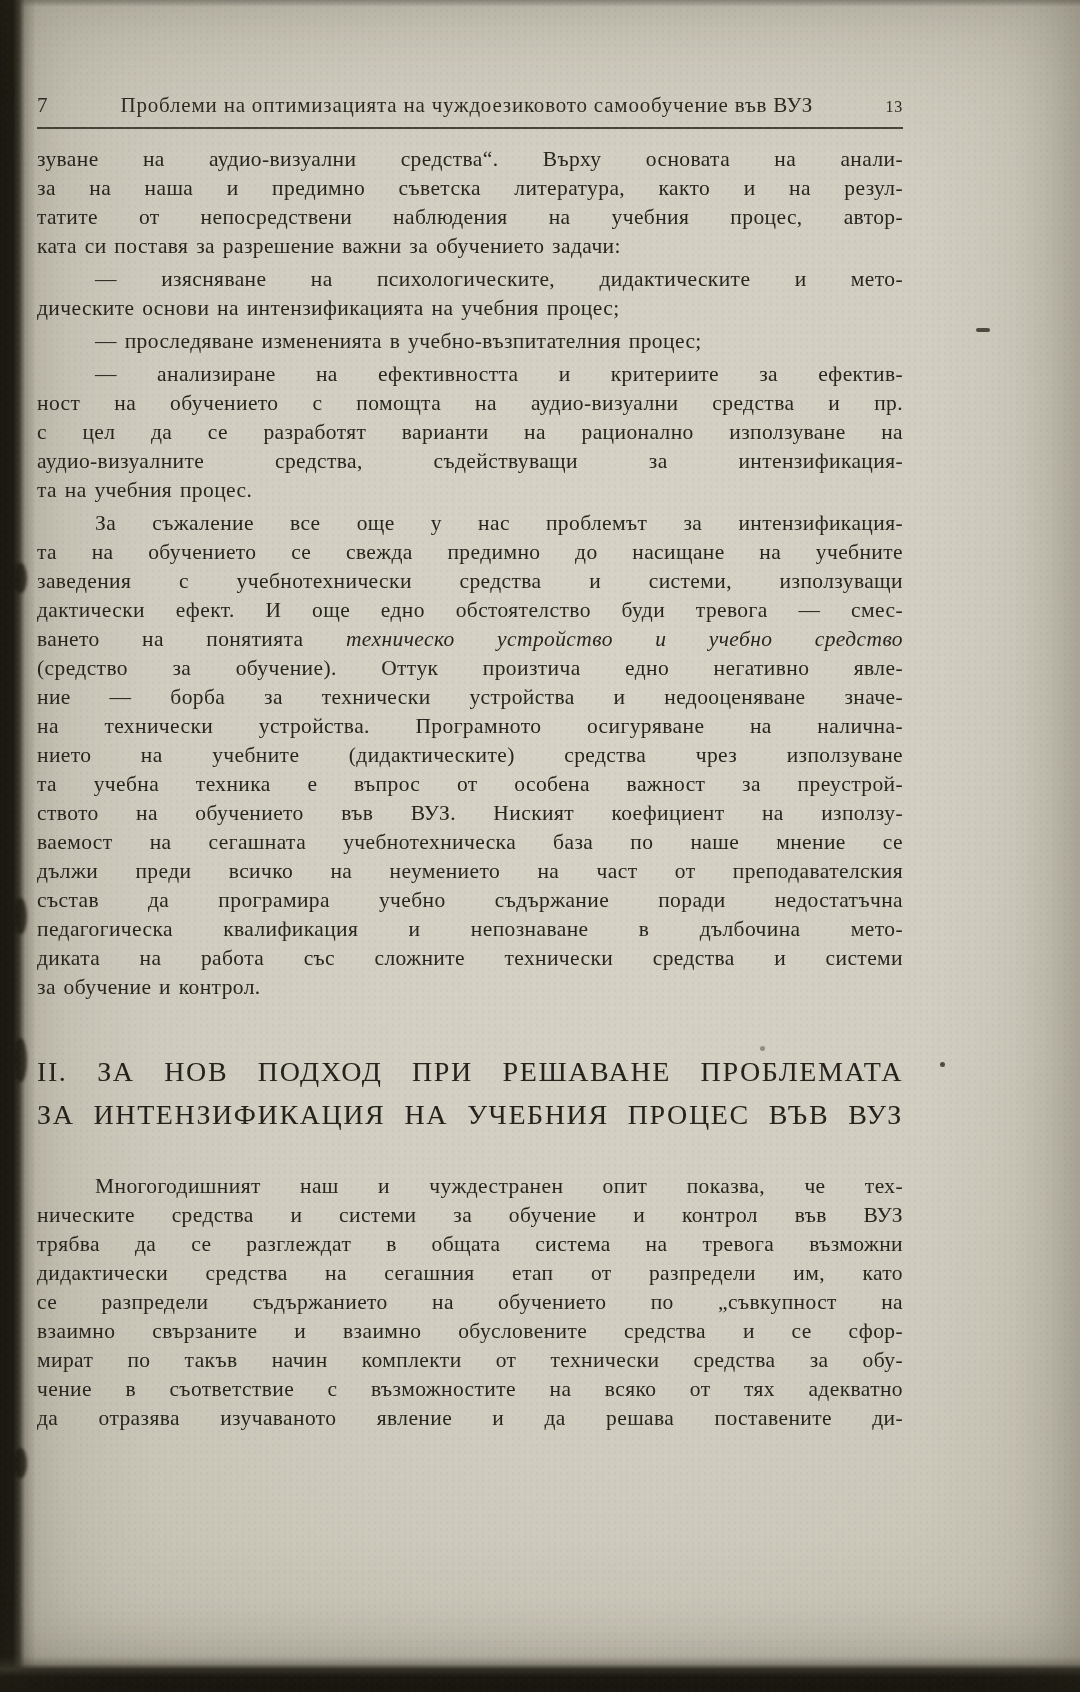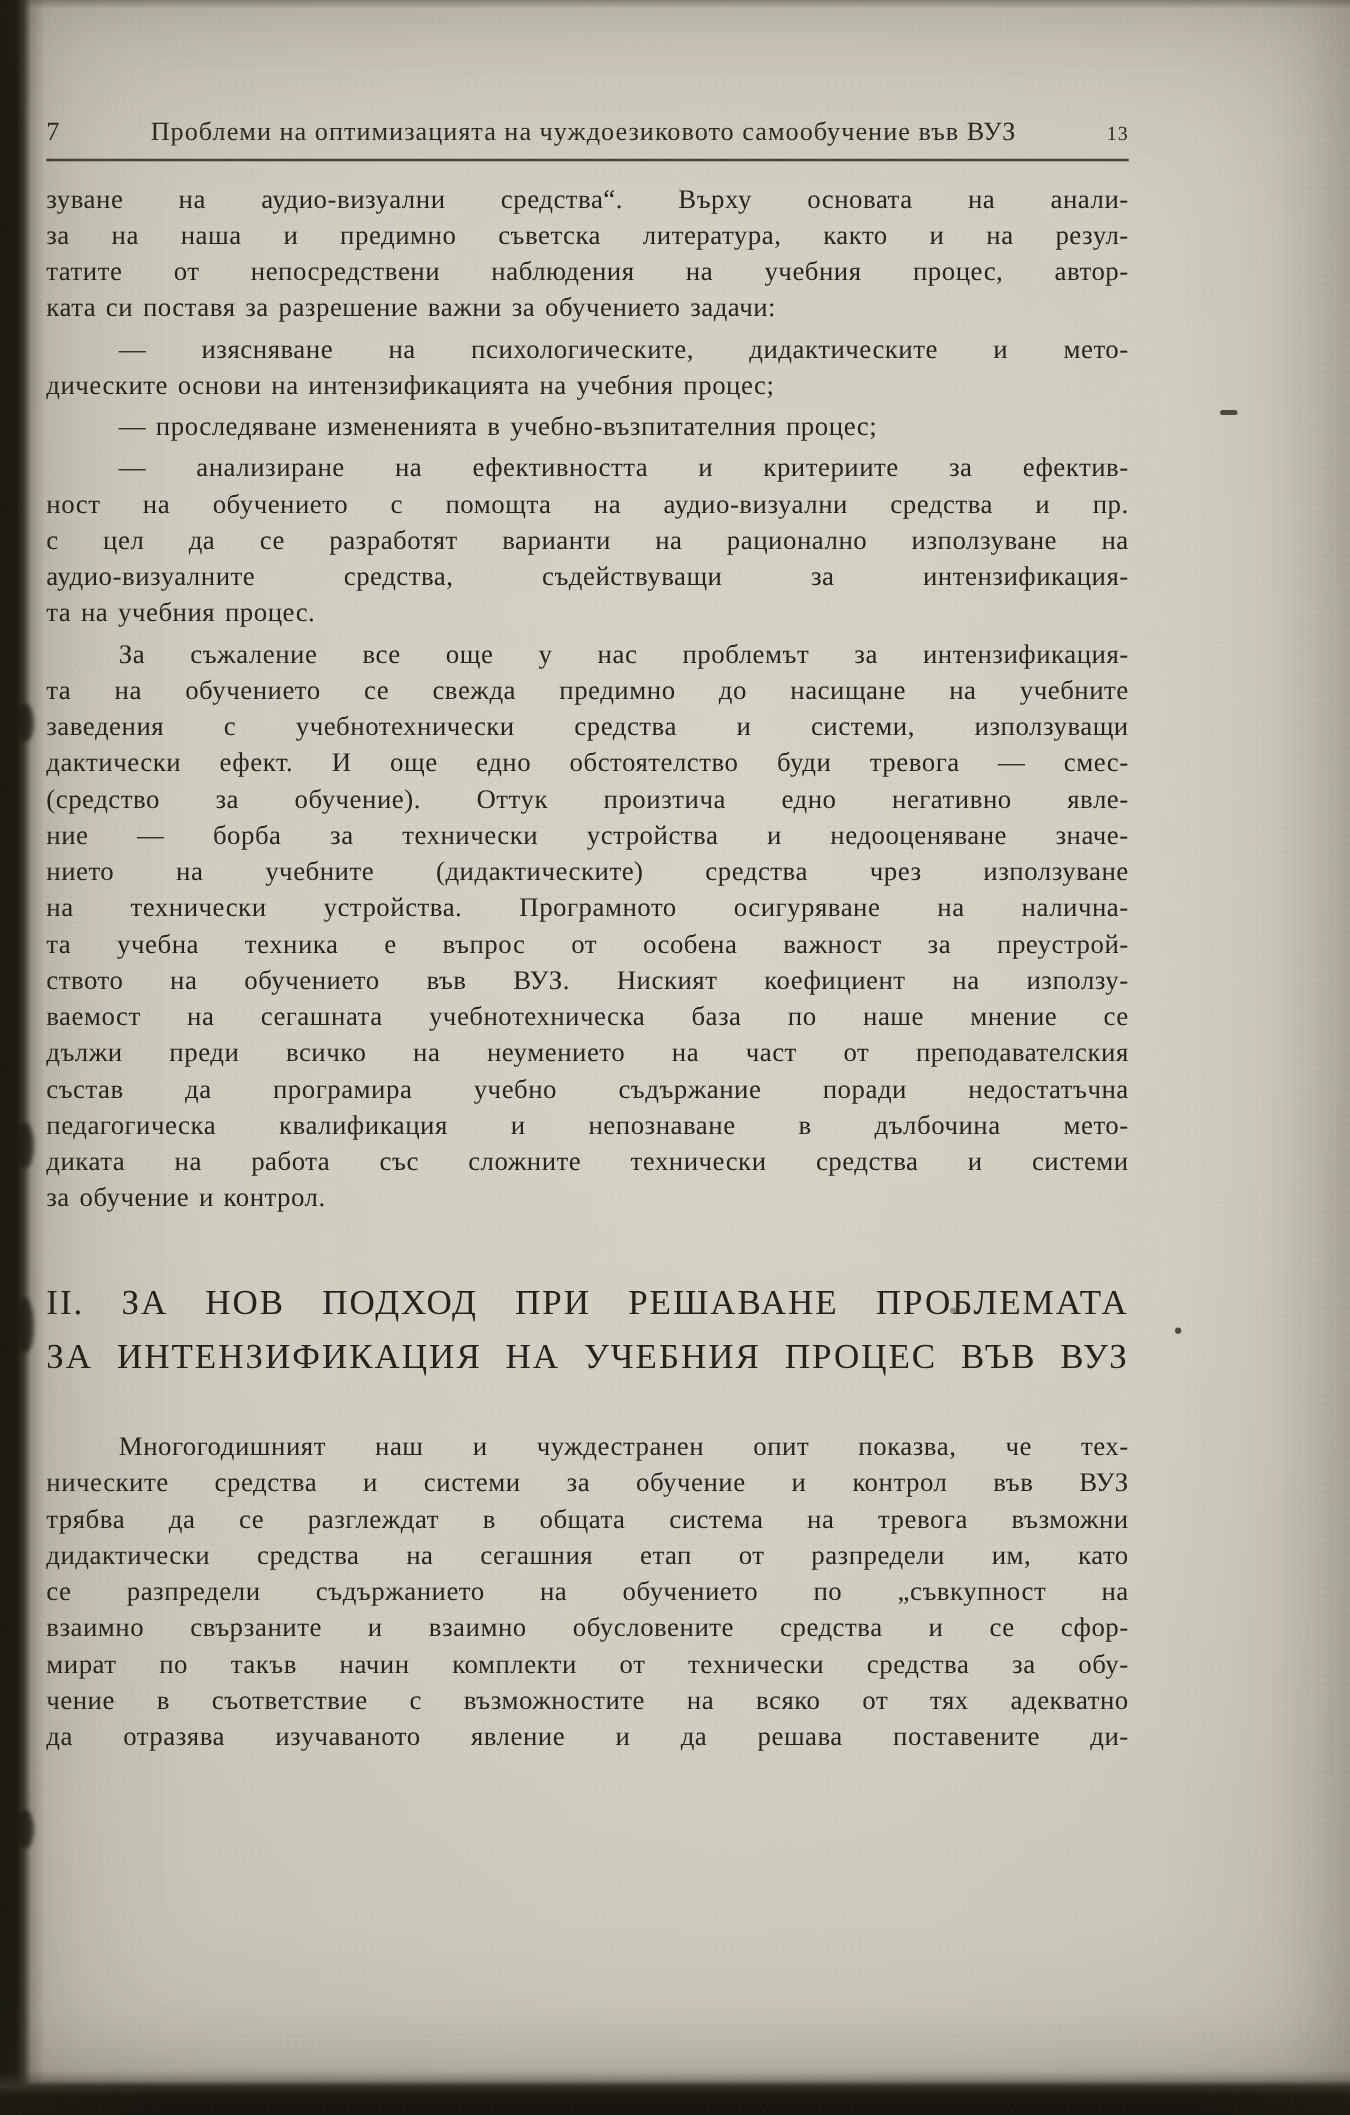--- a/index.html
+++ b/index.html
@@ -172,24 +172,25 @@
           <div class="line">ност на обучението с помощта на аудио-визуални средства и пр.</div>
           <div class="line">с цел да се разработят варианти на рационално използуване на</div>
           <div class="line">аудио-визуалните средства, съдействуващи за интензификация-</div>
           <div class="line para-end">та на учебния процес.</div>
         </div>
         <div class="para">
           <div class="line indent">За съжаление все още у нас проблемът за интензификация-</div>
           <div class="line">та на обучението се свежда предимно до насищане на учебните</div>
           <div class="line">заведения с учебнотехнически средства и системи, използуващи</div>
           <div class="line">дактически ефект. И още едно обстоятелство буди тревога — смес-</div>
+          <div class="line"><span>ването на понятията </span><span class="italic">техническо устройство и учебно средство</span></div>
           <div class="line">(средство за обучение). Оттук произтича едно негативно явле-</div>
           <div class="line">ние — борба за технически устройства и недооценяване значе-</div>
+          <div class="line">на технически устройства. Програмното осигуряване на налична-</div>
           <div class="line">нието на учебните (дидактическите) средства чрез използуване</div>
-          <div class="line">на технически устройства. Програмното осигуряване на налична-</div>
           <div class="line">та учебна техника е въпрос от особена важност за преустрой-</div>
           <div class="line">ството на обучението във ВУЗ. Ниският коефициент на използу-</div>
           <div class="line">ваемост на сегашната учебнотехническа база по наше мнение се</div>
           <div class="line">дължи преди всичко на неумението на част от преподавателския</div>
           <div class="line">състав да програмира учебно съдържание поради недостатъчна</div>
           <div class="line">педагогическа квалификация и непознаване в дълбочина мето-</div>
           <div class="line">диката на работа със сложните технически средства и системи</div>
           <div class="line para-end">за обучение и контрол.</div>
         </div>
         <div class="heading">

